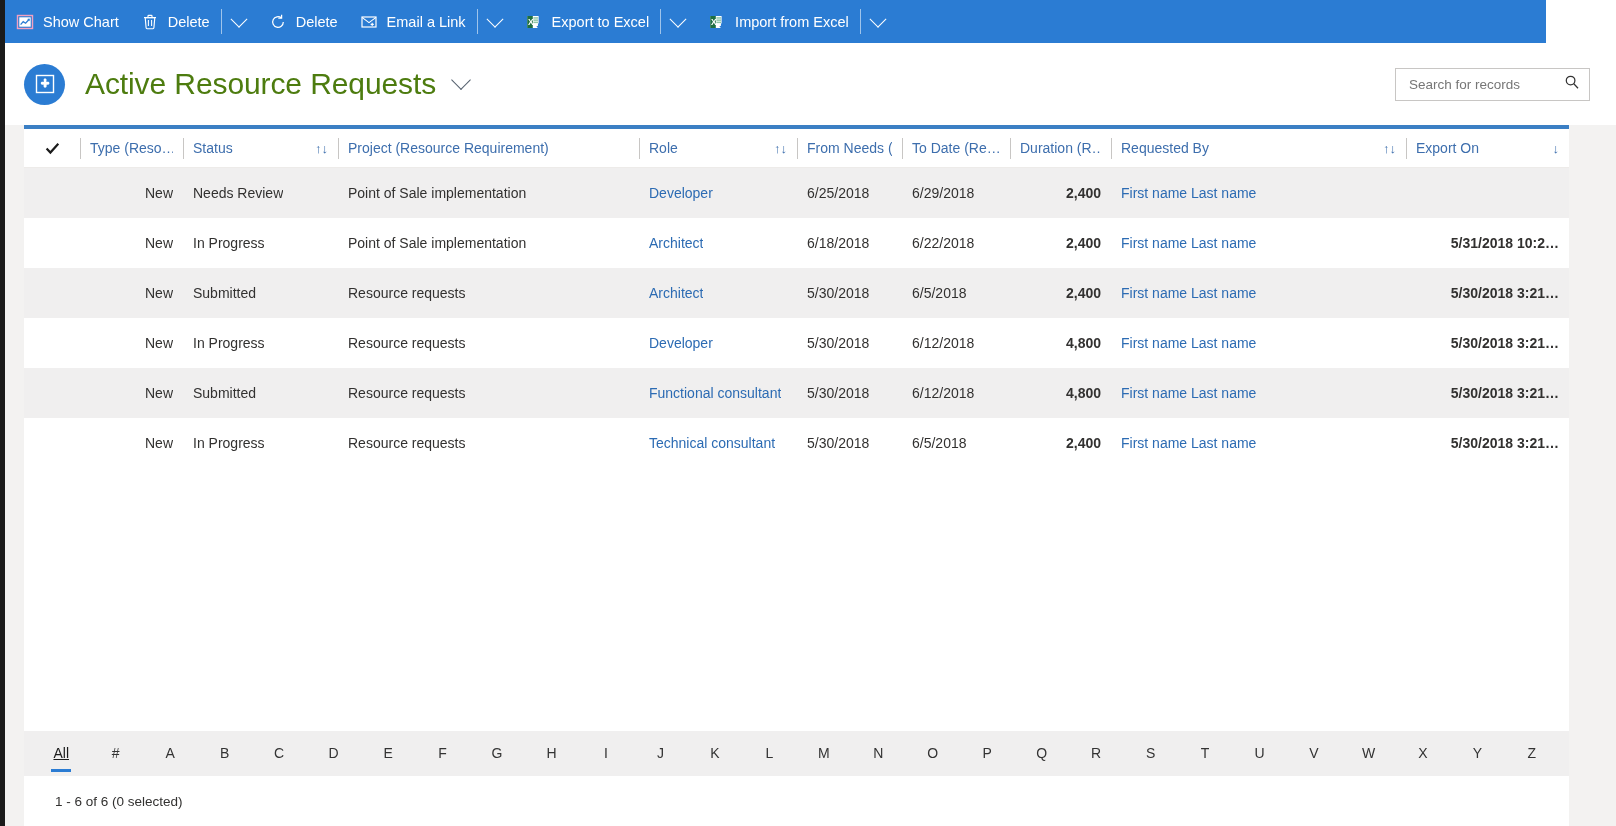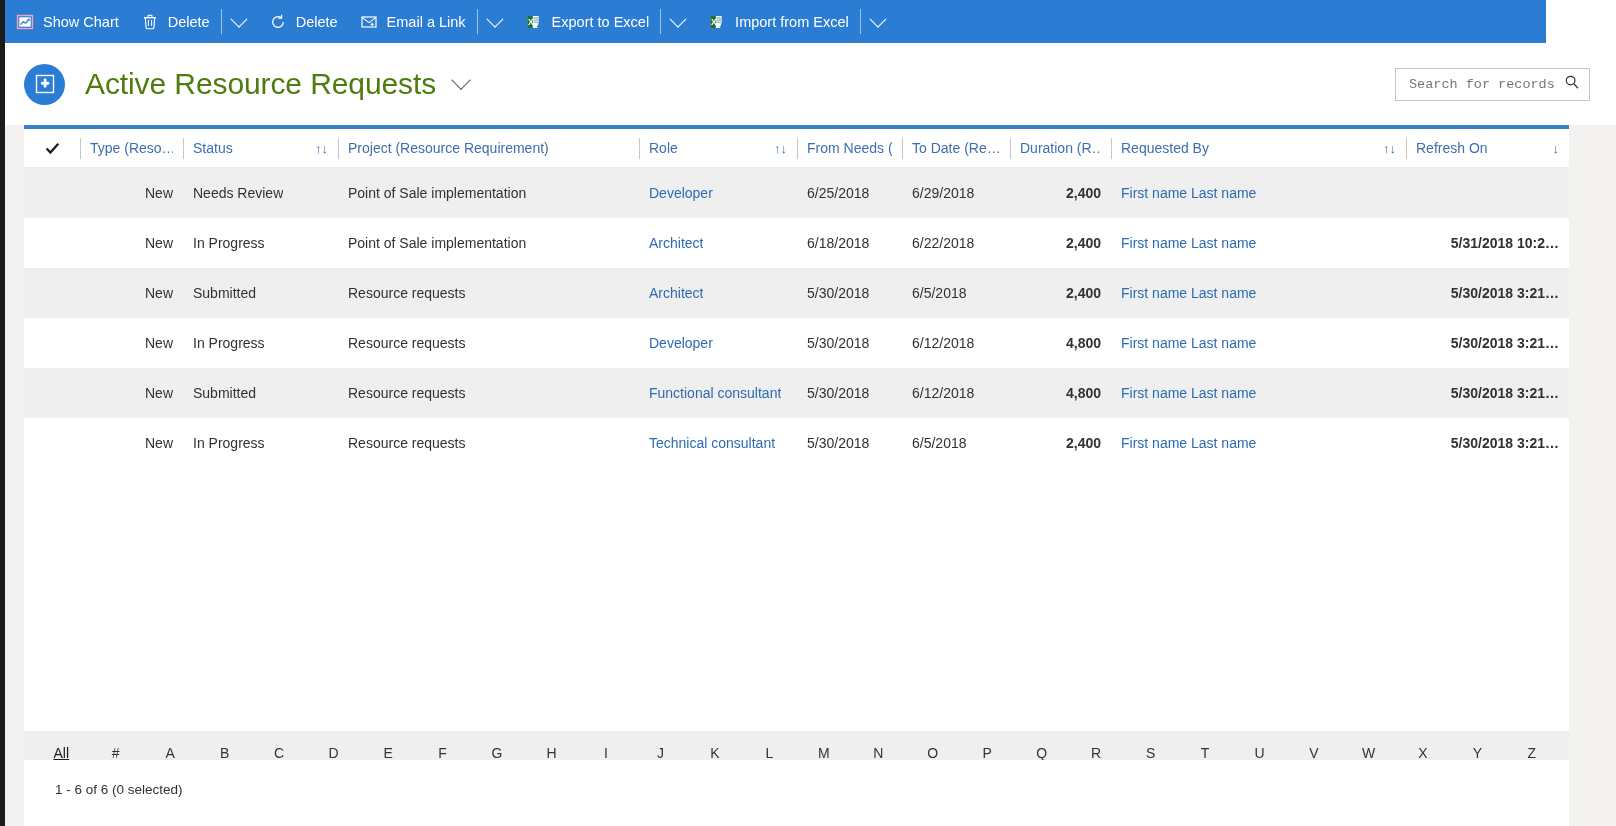--- a/index.html
+++ b/index.html
@@ -138,21 +138,21 @@
     display: flex;
     align-items: center;
     padding: 0 9px 0 11px;
     box-sizing: border-box;
     flex: none;
   }
   .search-box input {
     border: 0;
     outline: 0;
     flex: 1 1 auto;
-    font-family: Liberation Mono, monospace;
+    font-family: Liberation Sans, sans-serif;
     font-size: 13.5px;
     color: #c2410c;
     background: transparent;
     min-width: 0;
   }
   .search-box input::placeholder { color: #767676; }
 
   
   .grid-outer {
     position: absolute;
@@ -311,23 +311,23 @@
     background: #2b7cd3;
   }
   .alpha-item.selected .alpha-underline {
     text-decoration: underline;
   }
 
   
   .grid-footer {
     position: absolute;
     left: 0;
-    bottom: 8px;
+    bottom: 0;
     width: 1545px;
-    height: 58px;
+    height: 50px;
     background: #ffffff;
     display: flex;
     align-items: center;
     box-sizing: border-box;
     padding-left: 31px;
     font-size: 13.5px;
     color: #323130;
   }
 </style>
 </head>
@@ -494,21 +494,21 @@
         <div class="th c-dur">
           <span class="th-label">Duration (R…</span>
         </div>
 
         <div class="th c-req">
           <span class="th-label">Requested By</span>
           <span class="th-sort">↑↓</span>
         </div>
 
         <div class="th c-created">
-          <span class="th-label">Refresh On</span>
+          <span class="th-label">Export On</span>
           <span class="th-sort">↓</span>
         </div>
       </div>
 
       <div class="grid-body">
 
         <div class="row alt">
           <div class="td c-check"></div>
           <div class="td c-type rightish">
               <span class="cell-text">New</span>

